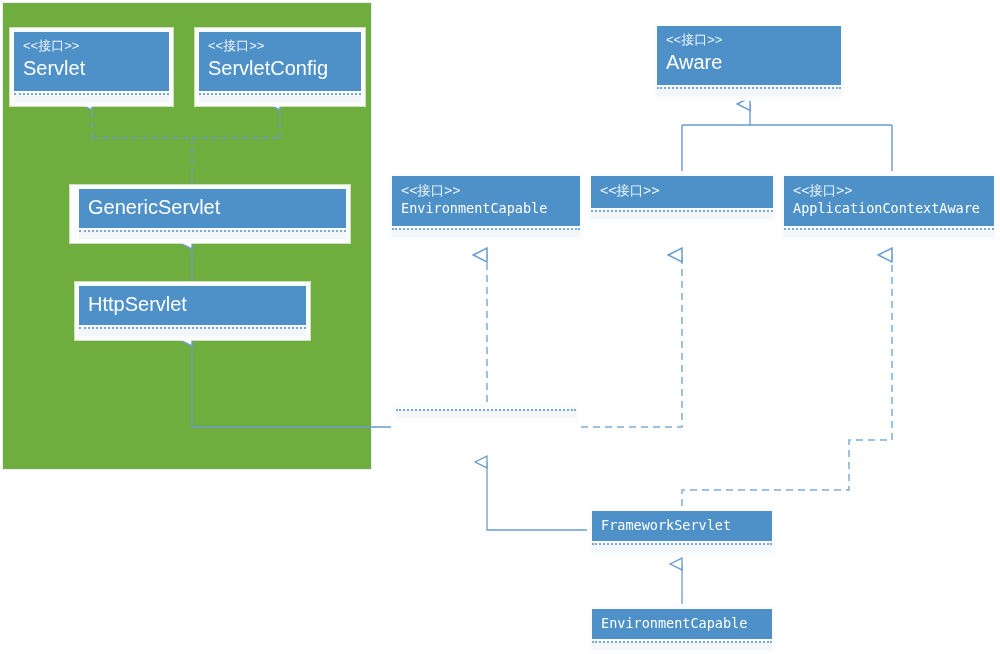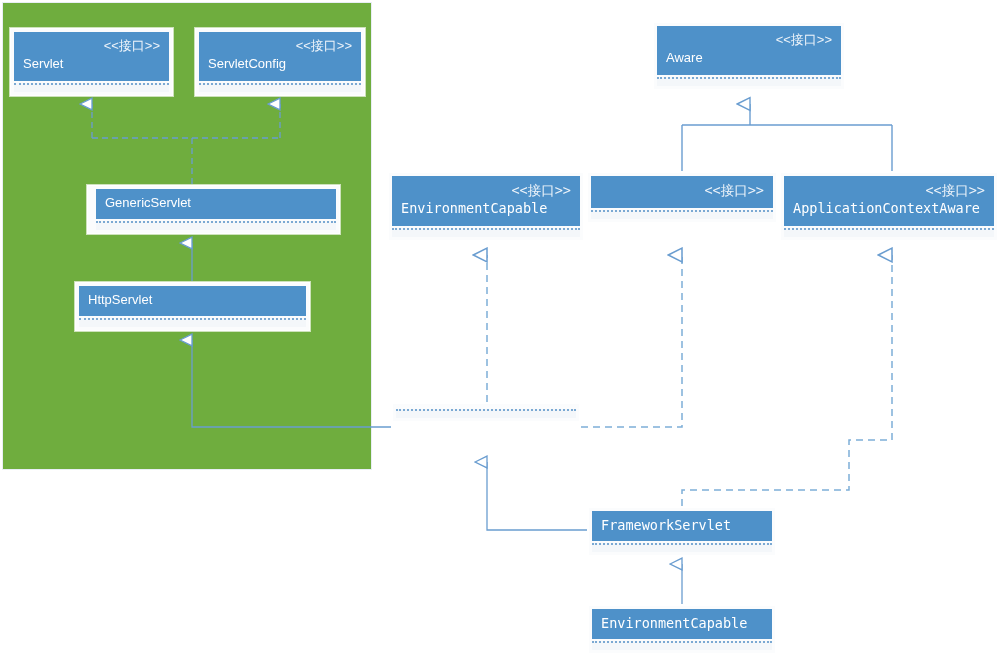--- a/index.html
+++ b/index.html
@@ -40,24 +40,23 @@
     background: #4e91c9;
     padding: 5px 9px 7px 9px;
     color: #ffffff;
     line-height: 1.35;
     overflow: hidden;
   }
   .node .stereotype {
     font-size: 13px;
     color: #eef4fa;
     white-space: nowrap;
-    text-align: right;
   }
   .node .cname {
-    font-size: 13px;
+    font-size: 20px;
     color: #ffffff;
     white-space: nowrap;
   }
   .node.mono .stereotype,
   .node.mono .cname {
     font-family: "DejaVu Sans Mono", "Liberation Mono", monospace;
     font-size: 13.5px;
     letter-spacing: 0px;
   }
   .node.sans .stereotype,
@@ -137,21 +136,21 @@
         </div>
         <div class="compartment"></div>
       </div>
       <div class="node sans tall" style="left: 195px; top: 28px; width: 170px;">
         <div class="title-bar">
           <div class="stereotype">&lt;&lt;接口&gt;&gt;</div>
           <div class="cname">ServletConfig</div>
         </div>
         <div class="compartment"></div>
       </div>
-      <div class="node sans" style="left: 87px; top: 185px; width: 253px; padding-left: 8px;">
+      <div class="node sans" style="left: 70px; top: 185px; width: 280px; padding-left: 8px;">
         <div class="title-bar">
           <div class="cname">GenericServlet</div>
         </div>
         <div class="compartment"></div>
       </div>
       <div class="node sans" style="left: 75px; top: 282px; width: 235px;">
         <div class="title-bar">
           <div class="cname">HttpServlet</div>
         </div>
         <div class="compartment"></div>

